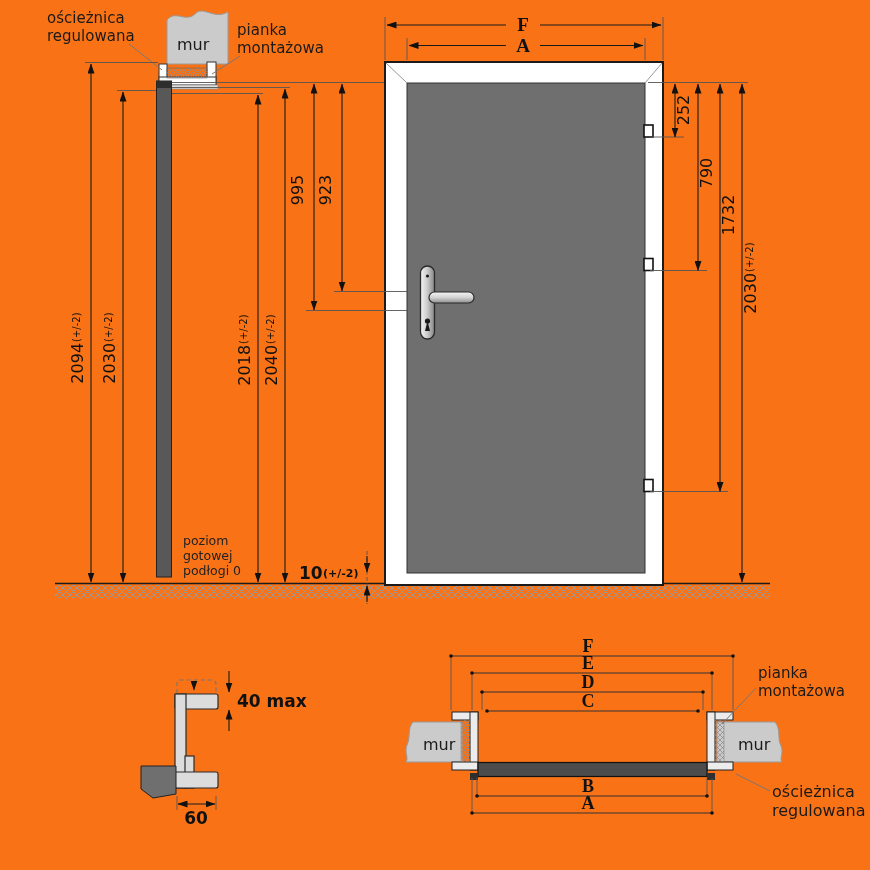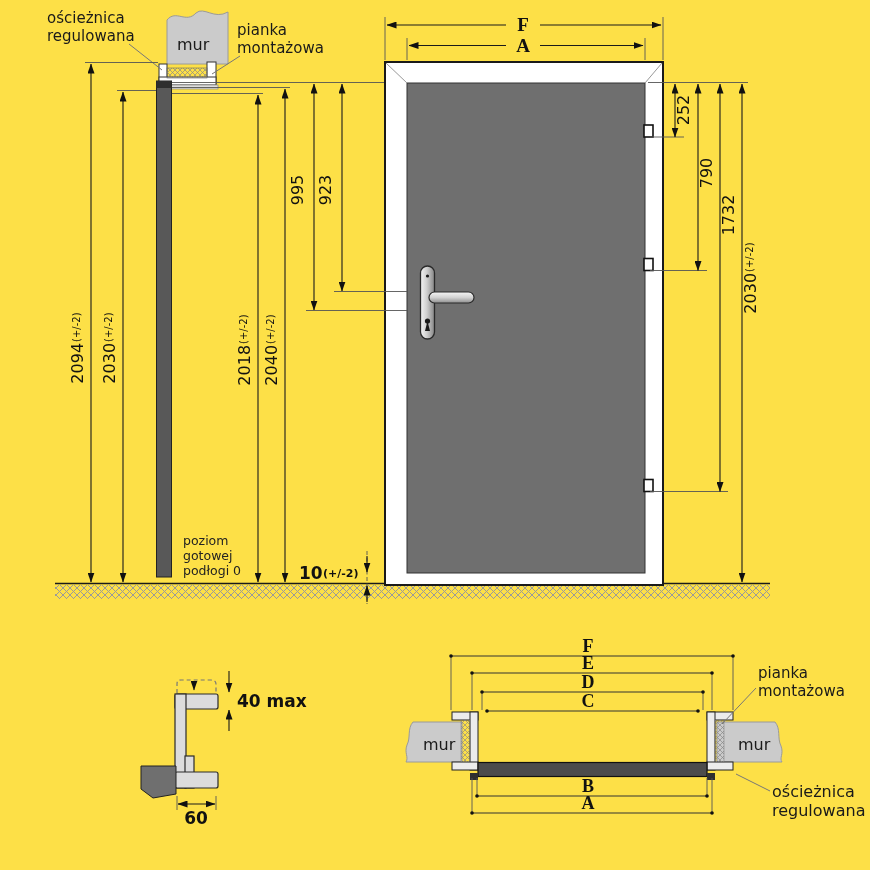--- a/index.html
+++ b/index.html
@@ -1,16 +1,16 @@
 <!DOCTYPE html>
 <html><head>
 <meta charset="utf-8">
 <style>
   html,body{margin:0;padding:0;background:#fff;}
-  .stage{width:870px;height:870px;position:relative;background:#fde047;overflow:hidden;}
+  .stage{width:870px;height:870px;position:relative;background:#f97316;overflow:hidden;}
   svg{display:block;}
   text{fill:#111;}
   .serifL{font-family:"Liberation Serif", serif;font-weight:bold;}
   .dimnum{font-family:"DejaVu Sans", sans-serif;font-size:16px;fill:#111;}
   .dimtol{font-size:10px;}
   .lbl{font-family:"DejaVu Sans", sans-serif;font-size:15px;fill:#1a1a1a;}
   .small{font-family:"DejaVu Sans", sans-serif;font-size:12.5px;fill:#222;}
   .bolddim{font-family:"DejaVu Sans", sans-serif;font-weight:bold;font-size:17px;fill:#111;}
   .dline{stroke:#1a1a1a;stroke-width:1.1;}
   .eline{stroke:#555;stroke-width:0.9;}

